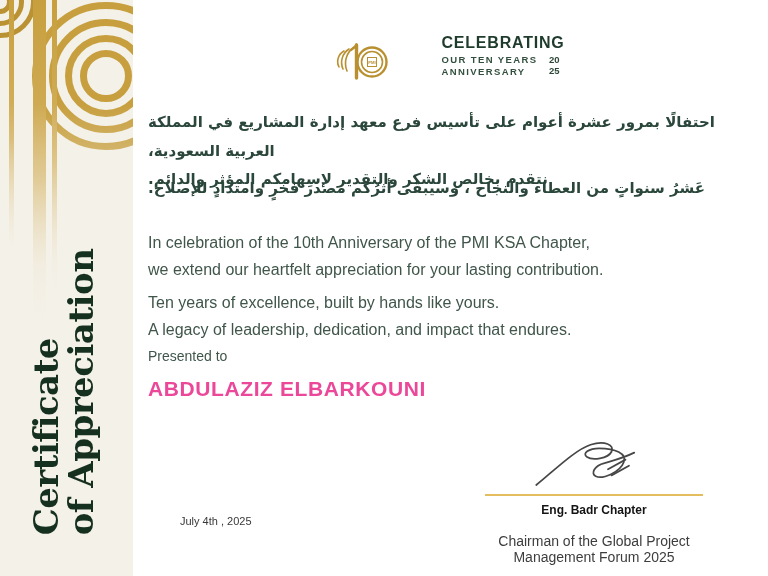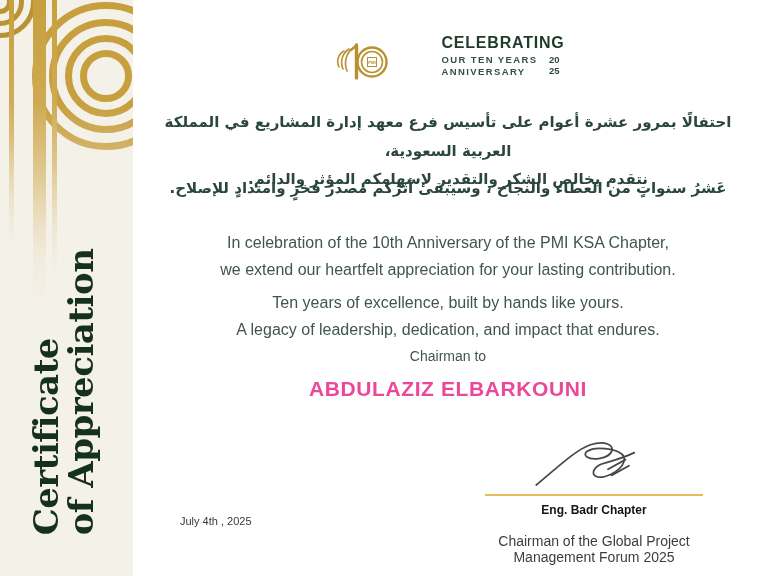--- a/index.html
+++ b/index.html
@@ -50,21 +50,21 @@
   .celebrating {
     font-size:16px; font-weight:700; letter-spacing:0.8px; color:#1e3b2c;
   }
   .logo-sub-row { display:flex; align-items:center; gap:7px; margin-top:2px; }
   .logo-sub { font-size:9.5px; font-weight:700; letter-spacing:1.4px; color:#33503f; line-height:1.25; }
   .year-block { display:flex; align-items:flex-end; gap:3px; }
   .year-bar { width:1.5px; background:#d4af54; }
   .year-nums { display:flex; flex-direction:column; font-size:9.5px; font-weight:700; color:#2c4737; line-height:1.15; }
 
   
-  .tblock { position:absolute; left:148px; right:20px; text-align:center; }
+  .tblock { position:absolute; left:148px; right:20px; text-align:left; }
   .arabic {
     direction:rtl; font-weight:700; color:#2b463a;
     font-size:15px; line-height:1.9;
     font-family:"DejaVu Sans", sans-serif;
   }
   .ar1 { top:108px; }
   .ar2 { top:174px; }
   .english { font-size:16px; line-height:1.7; color:#40564a; }
   .en1 { top:229px; }
   .en2 { top:289px; }
@@ -146,21 +146,21 @@
 
   <div class="tblock english en1">
     <div>In celebration of the 10th Anniversary of the PMI KSA Chapter,</div>
     <div>we extend our heartfelt appreciation for your lasting contribution.</div>
   </div>
   <div class="tblock english en2">
     <div>Ten years of excellence, built by hands like yours.</div>
     <div>A legacy of leadership, dedication, and impact that endures.</div>
   </div>
 
-  <div class="tblock presented">Chairman to</div>
+  <div class="tblock presented">Presented to</div>
   <div class="tblock name">ABDULAZIZ ELBARKOUNI</div>
 
   <div class="sig-block">
     <svg class="sig-svg" width="160" height="56" viewBox="0 0 160 64">
       <g fill="none" stroke="#474747" stroke-width="2" stroke-linecap="round" stroke-linejoin="round">
         <path d="M14,56 C34,40 58,16 76,10 C92,5 104,10 100,18 C96,26 78,28 72,24 C66,20 74,14 86,14 C104,14 118,20 114,30 C110,41 90,50 82,46 C76,43 80,34 92,31 C102,28 114,25 126,19"></path>
         <path d="M96,38 L116,27"></path>
         <path d="M100,45 L120,34"></path>
       </g>
     </svg>

